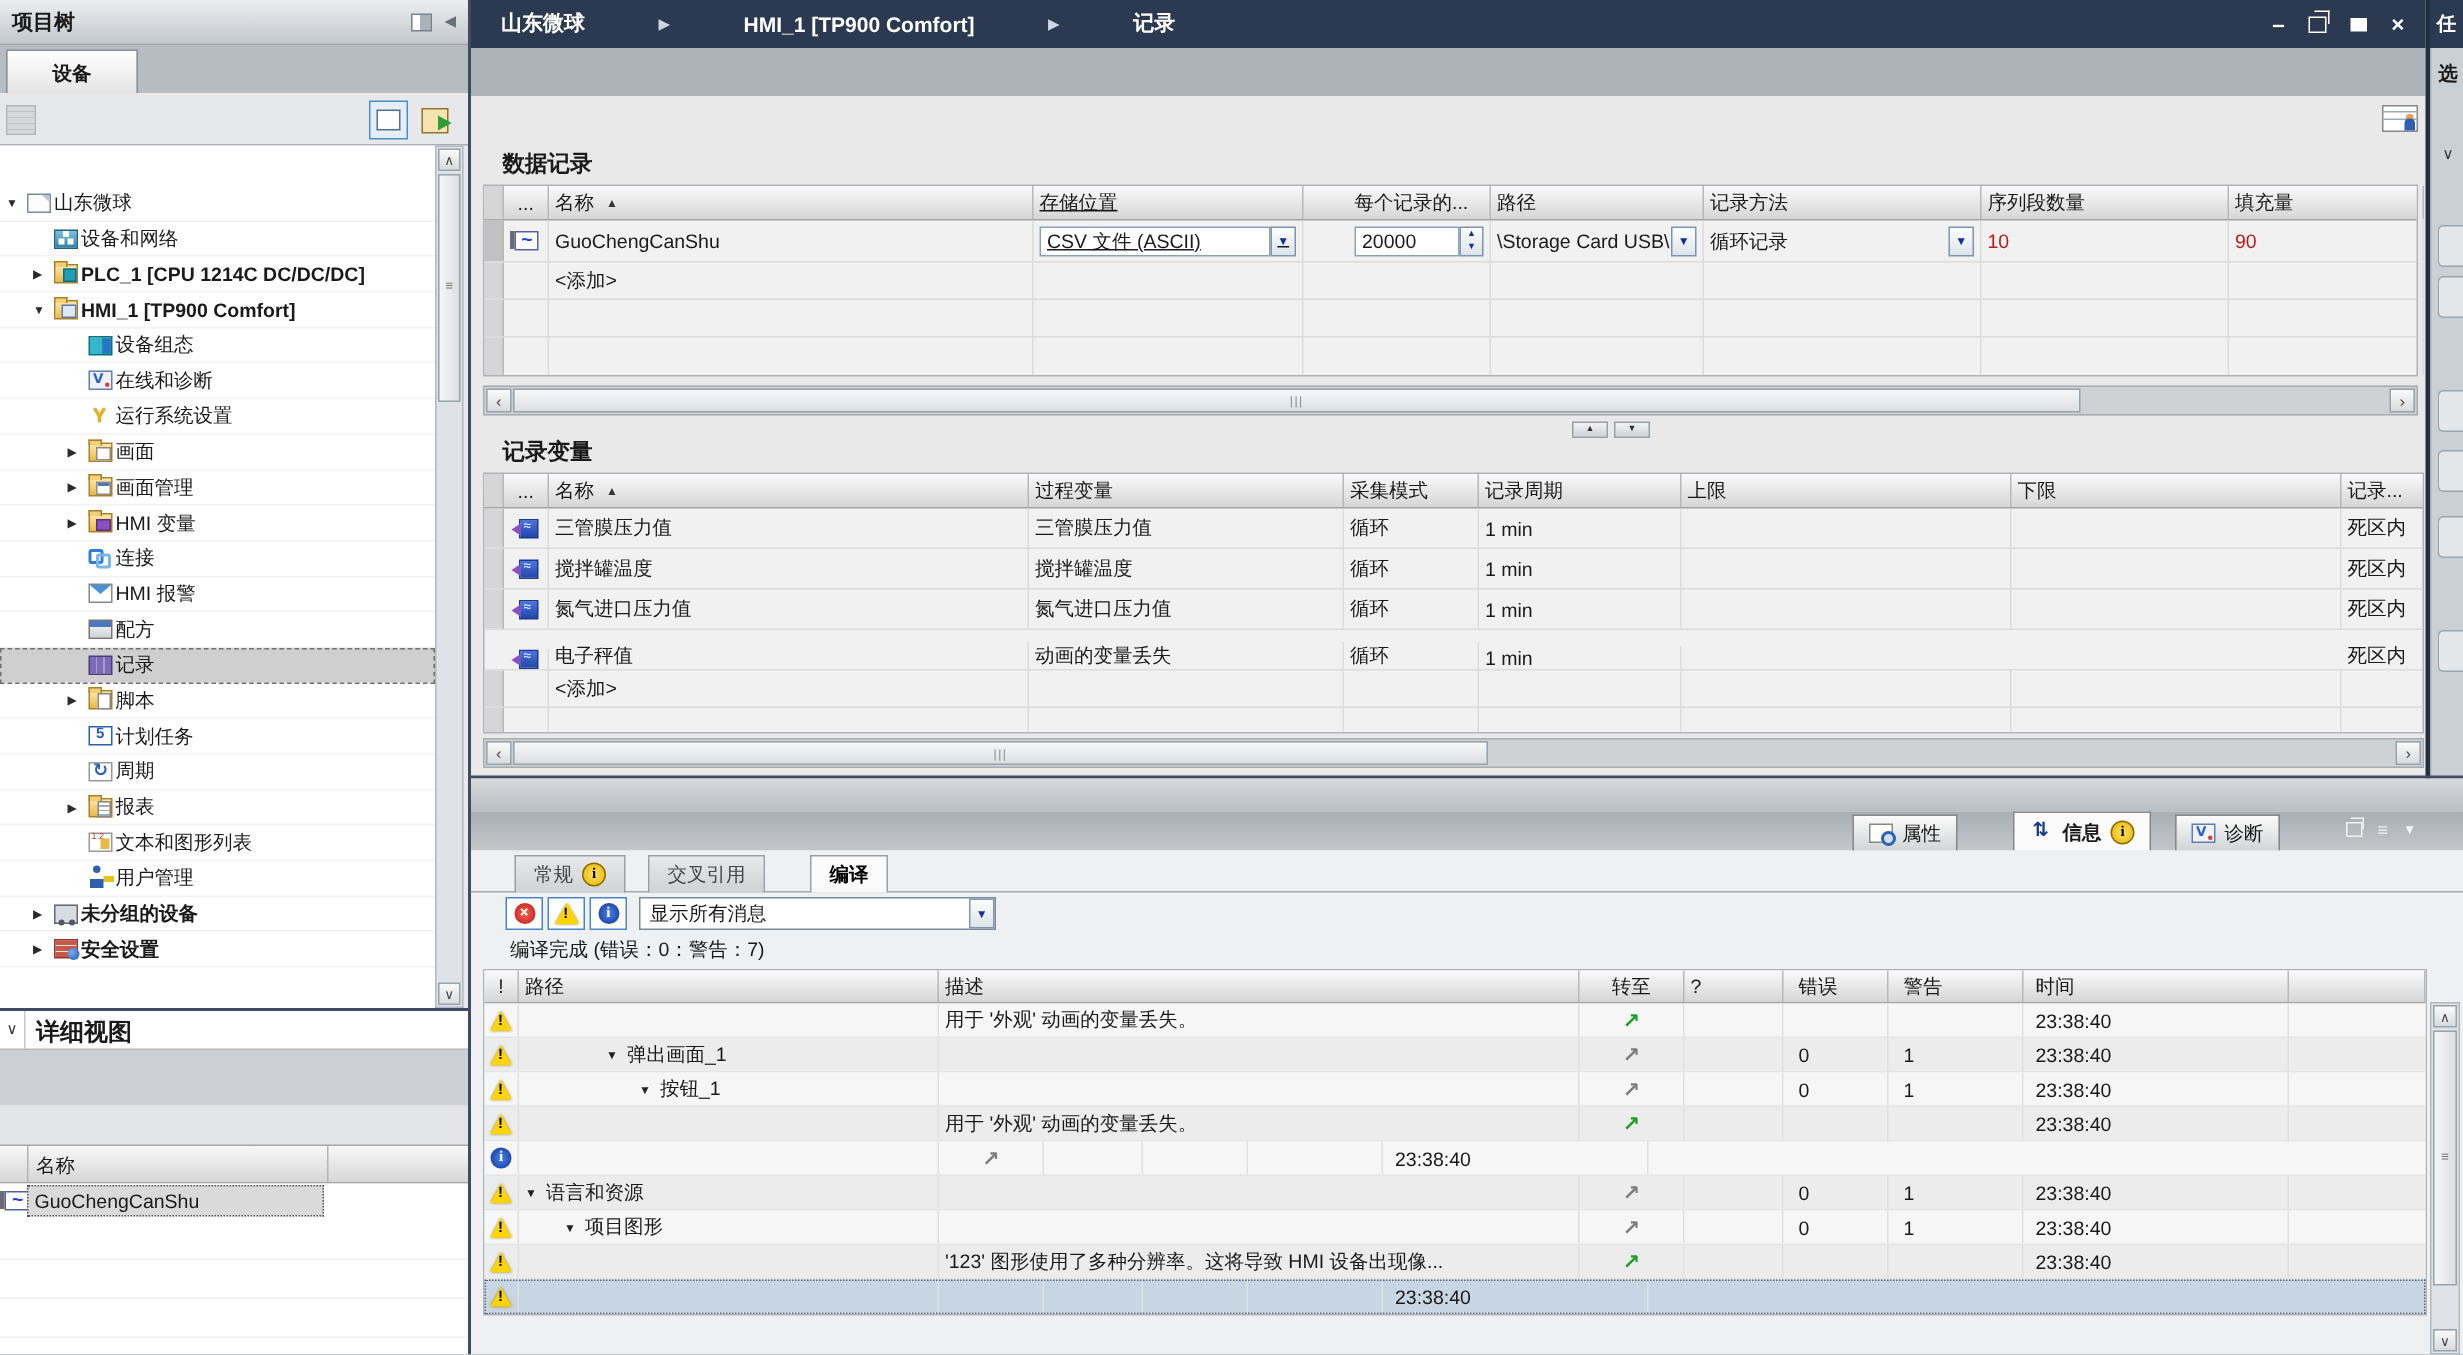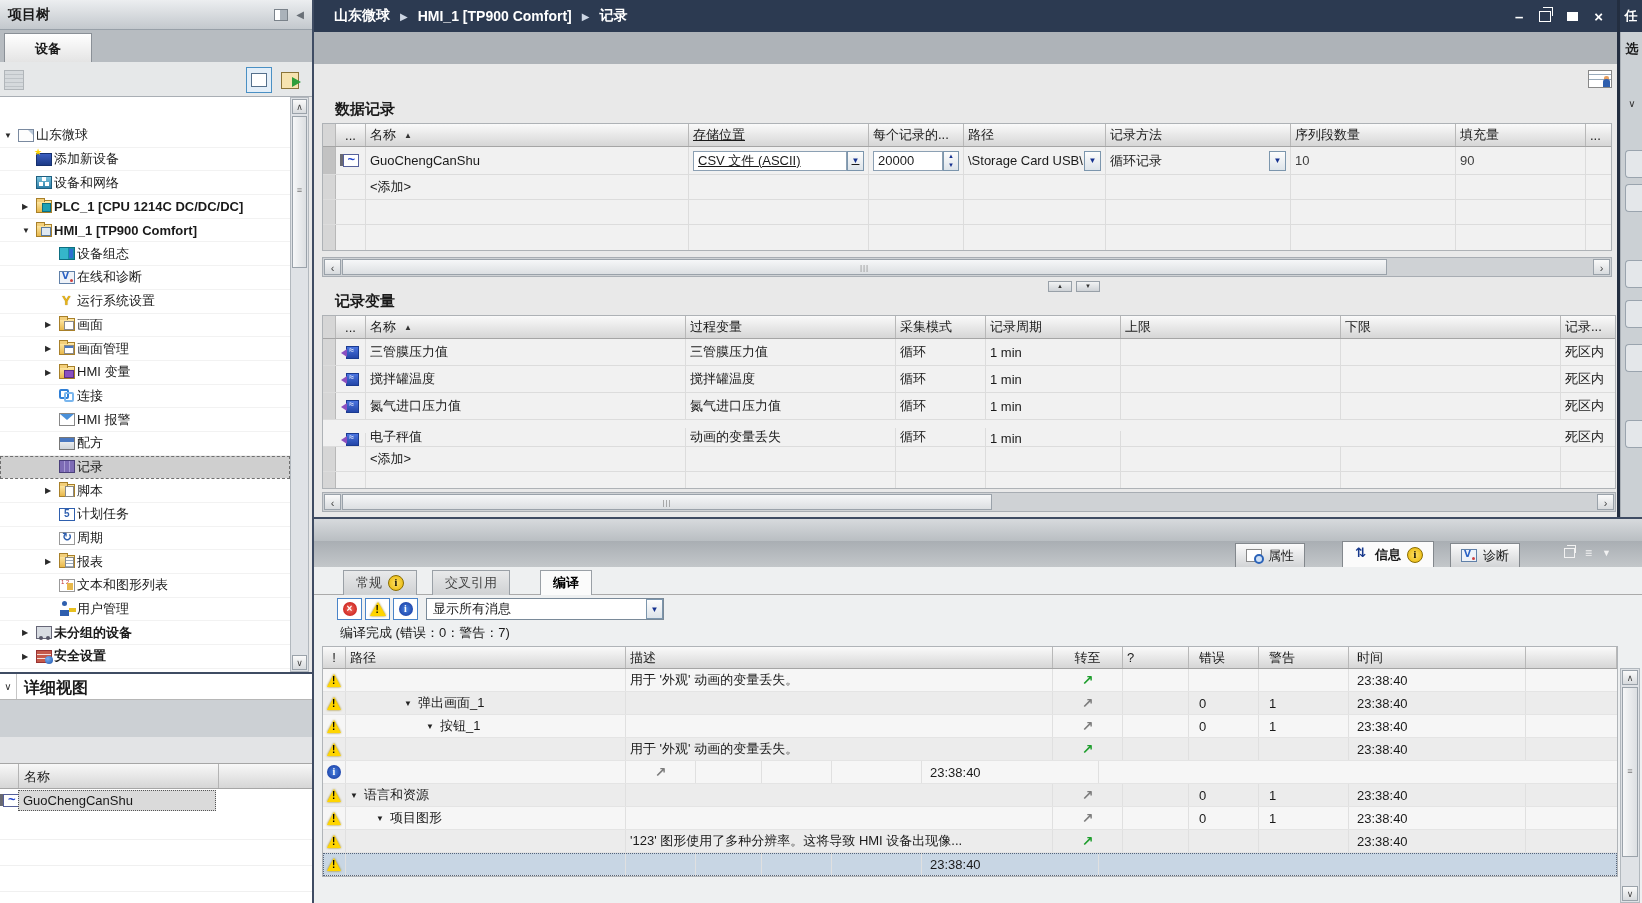--- a/index.html
+++ b/index.html
@@ -1,18 +1,18 @@
 <!DOCTYPE html>
 <html><head>
 <meta charset="utf-8">
 <style>
   html,body{margin:0;padding:0;background:#9aa0a6;}
   #root{position:relative;width:1642px;height:903px;background:#e9e9e9;overflow:hidden;
         font-family:"Liberation Sans","DejaVu Sans",sans-serif;font-size:13px;color:#1a1a1a;}
-  .abs{position:absolute;}
+  .abs{position:absolute;gap:39px;}
 
   
   #pt-title{left:0;top:0;width:312px;height:30px;background:linear-gradient(#eceef0,#c3c8cd);
             border-bottom:1px solid #98a0a8;display:flex;align-items:center;padding:0 8px;box-sizing:border-box;
             font-weight:bold;font-size:14px;}
   .pt-title-icons{margin-left:auto;display:flex;gap:8px;align-items:center;color:#6a7077;}
   .pin-ic{width:12px;height:10px;border:1px solid #7a828a;background:linear-gradient(90deg,#fff 0 5px,#aab2ba 5px);}
   #pt-tabrow{left:0;top:30px;width:312px;height:32px;background:#b7bcc1;}
   #pt-tab{left:4px;top:33px;width:86px;height:29px;background:linear-gradient(#ffffff,#e3e3e3);
           border:1px solid #8a9097;border-bottom:none;display:flex;align-items:center;justify-content:center;
@@ -150,36 +150,36 @@
   .section-title{position:absolute;font-size:15px;font-weight:bold;}
   
   .tbl{position:absolute;background:#f1f1f1;border:1px solid #aeb2b6;box-sizing:border-box;}
   .trow{display:flex;align-items:stretch;border-bottom:1px solid #dcdcdc;box-sizing:border-box;}
   .thead{background:linear-gradient(#fafafa,#d6d6d6);border-bottom:1px solid #a5a5a5;height:23px;}
   .cell{border-right:1px solid #dcdcdc;padding:0 4px;display:flex;align-items:center;box-sizing:border-box;
         overflow:hidden;white-space:nowrap;}
   .thead .cell{border-right:1px solid #b8b8b8;}
   .gutter{background:#d6d6d6;border-right:1px solid #b8b8b8;padding:0;}
   .gutter.sel{background:#c2c2c2;}
-  .gray{color:#404040;}
+  .gray{color:#b91c1c;}
   .sortarr{font-size:8px;color:#333;margin-left:8px;}
   .fld{flex:1;height:20px;background:#fff;border:1px solid #8ca0b3;display:flex;align-items:center;
        padding:0 4px;box-sizing:border-box;}
   .ddb{width:17px;height:20px;background:linear-gradient(#fdfdfd,#dde4ea);border:1px solid #7c96ad;
        display:flex;align-items:center;justify-content:center;box-sizing:border-box;flex:none;}
   .ddb .dda{font-size:8px;color:#15318f;}
   .mla{margin-left:auto;}
   .spb{width:16px;height:20px;border:1px solid #7c96ad;box-sizing:border-box;flex:none;display:flex;flex-direction:column;background:linear-gradient(#fdfdfd,#dde4ea);}
   .spb span{flex:1;font-size:6px;color:#15318f;text-align:center;line-height:9px;}
   
   .t1 .c0{width:13px;flex:none;}
   .t1 .c1{width:30px;flex:none;justify-content:center;}
   .t1 .c2{width:323px;flex:none;}
   .t1 .c3{width:180px;flex:none;text-decoration:underline;}
-  .t1 .c4{width:95px;flex:none;}
+  .t1 .c4{width:95px;flex:none;margin-left:30px;}
   .t1 .c5{width:142px;flex:none;}
   .t1 .c6{width:185px;flex:none;}
   .t1 .c7{width:165px;flex:none;}
   .t1 .c8{width:130px;flex:none;}
   .t1 .c9{flex:1;border-right:none;}
   
   .t2 .c0{width:13px;flex:none;}
   .t2 .c1{width:30px;flex:none;justify-content:center;}
   .t2 .c2{width:320px;flex:none;}
   .t2 .c3{width:210px;flex:none;}
@@ -281,25 +281,20 @@
   </div>
 
   <div class="abs" id="pt-tree">
 
       <div class="tree-row" data-state="" data-weight="" data-level="0">
         <span class="exp">▼</span>
         <span class="ti" data-icon="project"></span>
         <span class="tree-label">山东微球</span>
       </div>
 
-      <div class="tree-row" data-state="" data-weight="" data-level="1">
-        <span class="exp"></span>
-        <span class="ti" data-icon="add-device"></span>
-        <span class="tree-label">添加新设备</span>
-      </div>
 
       <div class="tree-row" data-state="" data-weight="" data-level="1">
         <span class="exp"></span>
         <span class="ti" data-icon="network"></span>
         <span class="tree-label">设备和网络</span>
       </div>
 
       <div class="tree-row" data-state="" data-weight="bold" data-level="1">
         <span class="exp">▶</span>
         <span class="ti" data-icon="plc-folder"></span>

